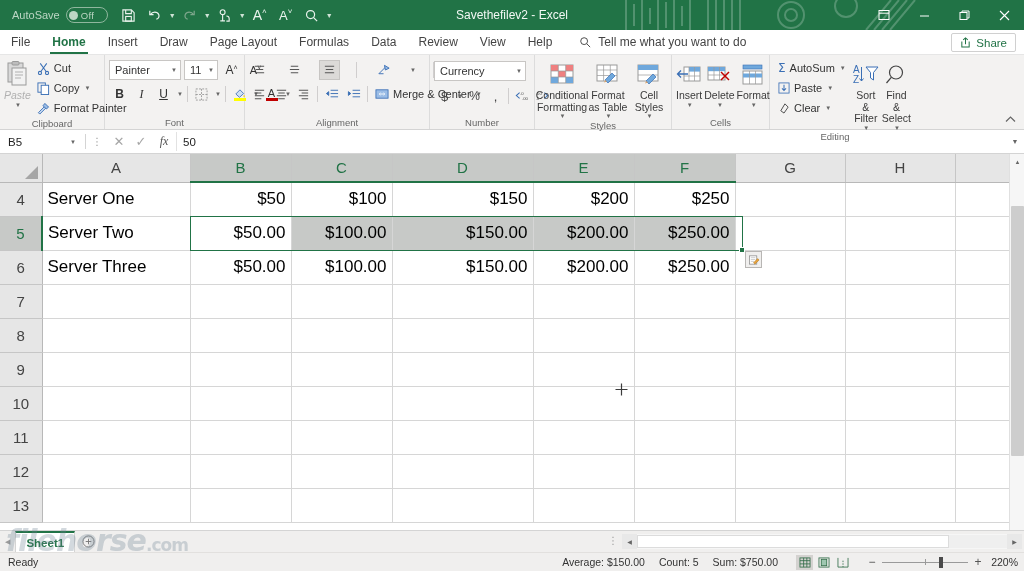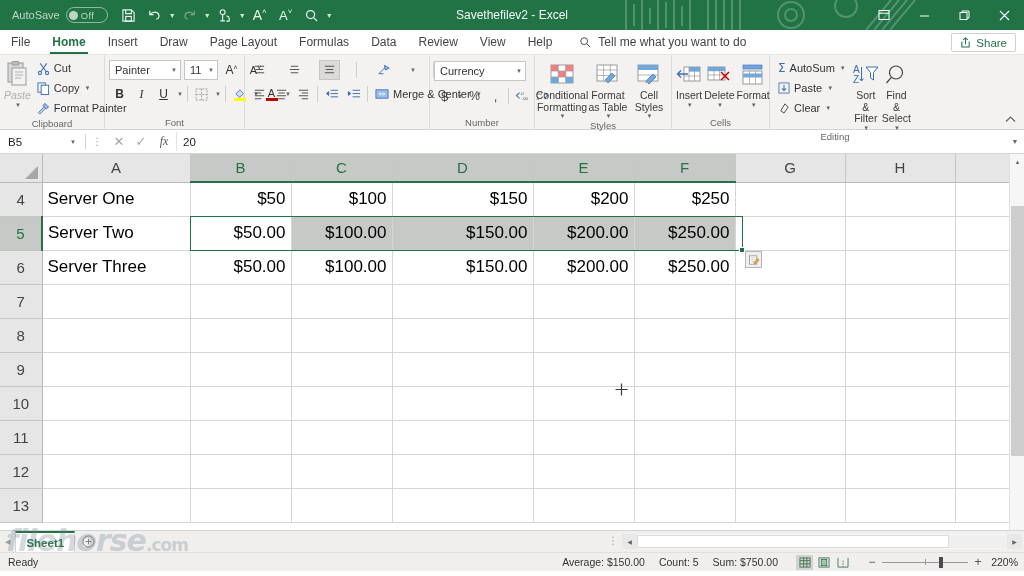--- a/index.html
+++ b/index.html
@@ -535,20 +535,21 @@
           <div class="small-btn">
             <svg width="14" height="12" viewBox="0 0 15 12" fill="none">
               <rect x="1" y="1.5" width="13" height="9" fill="#9bbde6" stroke="#3a6fb5" stroke-width=".9"></rect>
               <path d="M5 6h5M5.8 4.8L4.5 6l1.3 1.2M9.2 4.8L10.5 6 9.2 7.2" stroke="#fff" stroke-width=".9"></path>
             </svg>
             <span>Merge &amp; Center</span>
             <span class="caret">▼</span>
           </div>
         </div>
       </div>
+      <div class="rgroup-label">Alignment</div>
     </div>
 
     <div class="rgroup" style="width:105px;">
       <div class="rgroup-body" style="flex-direction:column;gap:5px;padding-top:3px;">
         <div class="combo" style="width:92px;">
           <span>Currency</span>
           <span class="caret">▼</span>
         </div>
         <div style="display:flex;align-items:center;gap:0px;">
           <div class="tool">
@@ -731,21 +732,21 @@
   <div class="fbar">
     <div class="namebox">
       <span>B5</span>
       <span class="caret">▼</span>
     </div>
     <div class="fb-sep"></div>
     <div class="fb-dots">⋮</div>
     <div class="fb-btn">✕</div>
     <div class="fb-btn">✓</div>
     <div class="fb-fx">fx</div>
-    <div class="fb-input">20</div>
+    <div class="fb-input">50</div>
     <div class="fb-expand">▼</div>
   </div>
 
   <div class="gridwrap">
     <table class="grid">
       <thead>
         <tr>
           <th class="corner"></th>
           <th class="colhead" style="width:148px;">A</th>
           <th class="colhead sel" style="width:101px;">B</th>

